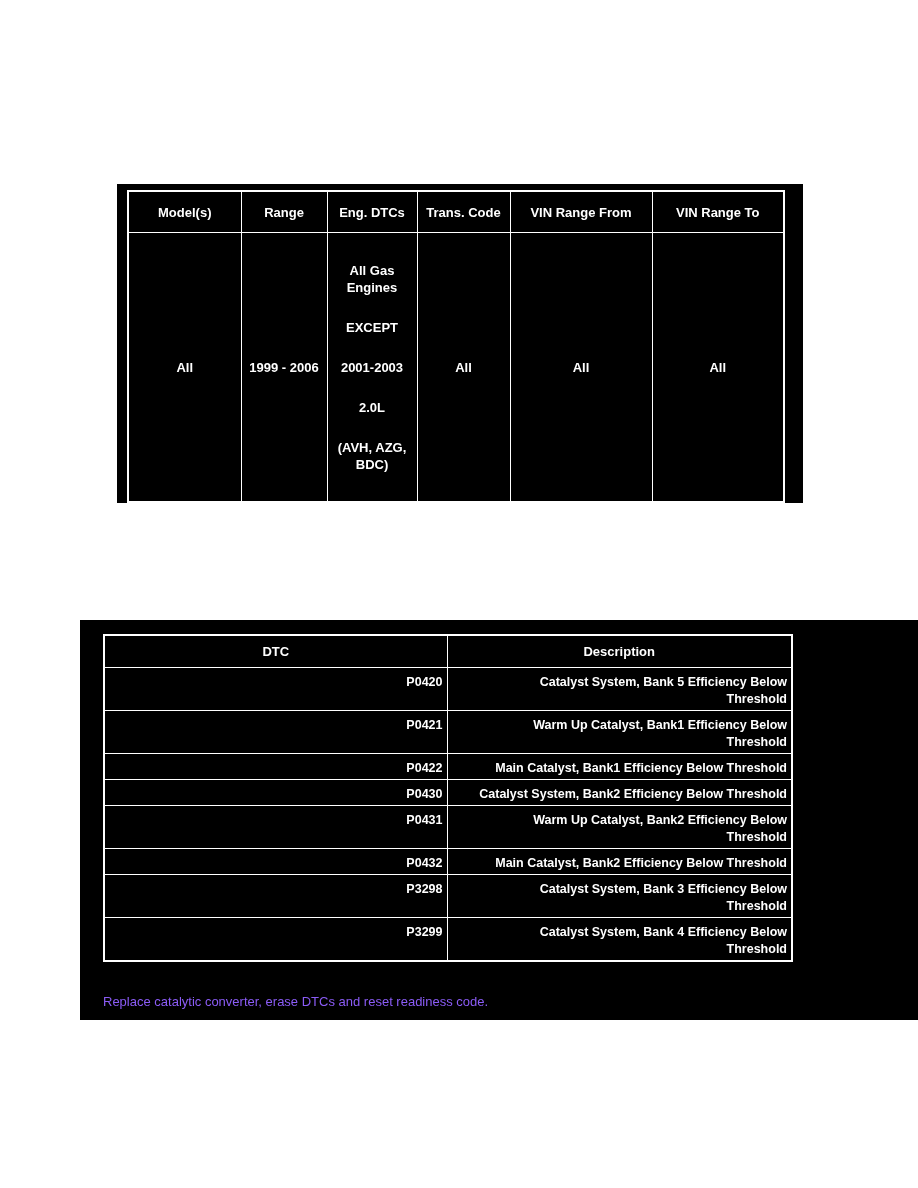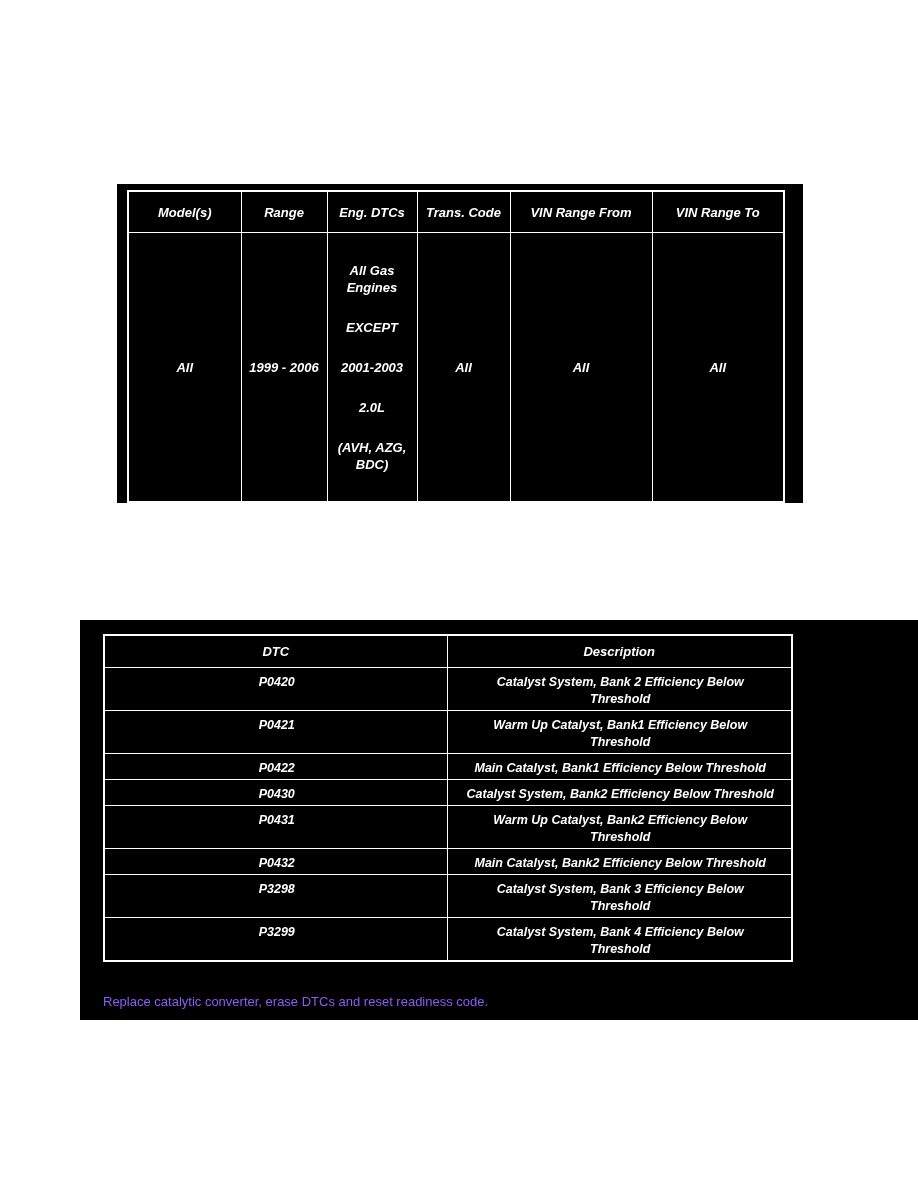--- a/index.html
+++ b/index.html
@@ -19,21 +19,20 @@
   .black-panel {
     position: absolute;
     background: #000000;
   }
 
   table {
     border-collapse: collapse;
     table-layout: fixed;
     background: #6d28d9;
     position: absolute;
-    font-style: italic;
   }
   th, td {
     border: 1px solid #ffffff;
     background: #000000;
     color: #ffffff;
     font-weight: bold;
     overflow: hidden;
   }
 
   
@@ -76,21 +75,21 @@
     font-size: 12.5px;
   }
   #dtc-table th {
     height: 29px;
     text-align: center;
     vertical-align: middle;
     font-size: 13px;
   }
   #dtc-table td {
     vertical-align: top;
-    text-align: center;
+    text-align: right;
     padding: 6px 4px 2px 6px;
     line-height: 17px;
     white-space: pre-line;
   }
   tr.h2line td { height: 22px; }   
   tr.h1line td { height: 6px;  }   
 
   #dtc-footer {
     position: absolute;
     left: 23px; top: 373px;
@@ -153,21 +152,21 @@
     </colgroup>
     <thead>
       <tr>
         <th>DTC</th>
         <th>Description</th>
       </tr>
     </thead>
     <tbody>
       <tr class="h2line">
         <td>P0420</td>
-        <td>Catalyst System, Bank 2 Efficiency Below
+        <td>Catalyst System, Bank 5 Efficiency Below
 Threshold</td>
       </tr>
       <tr class="h2line">
         <td>P0421</td>
         <td>Warm Up Catalyst, Bank1 Efficiency Below
 Threshold</td>
       </tr>
       <tr class="h1line">
         <td>P0422</td>
         <td>Main Catalyst, Bank1 Efficiency Below Threshold</td>

